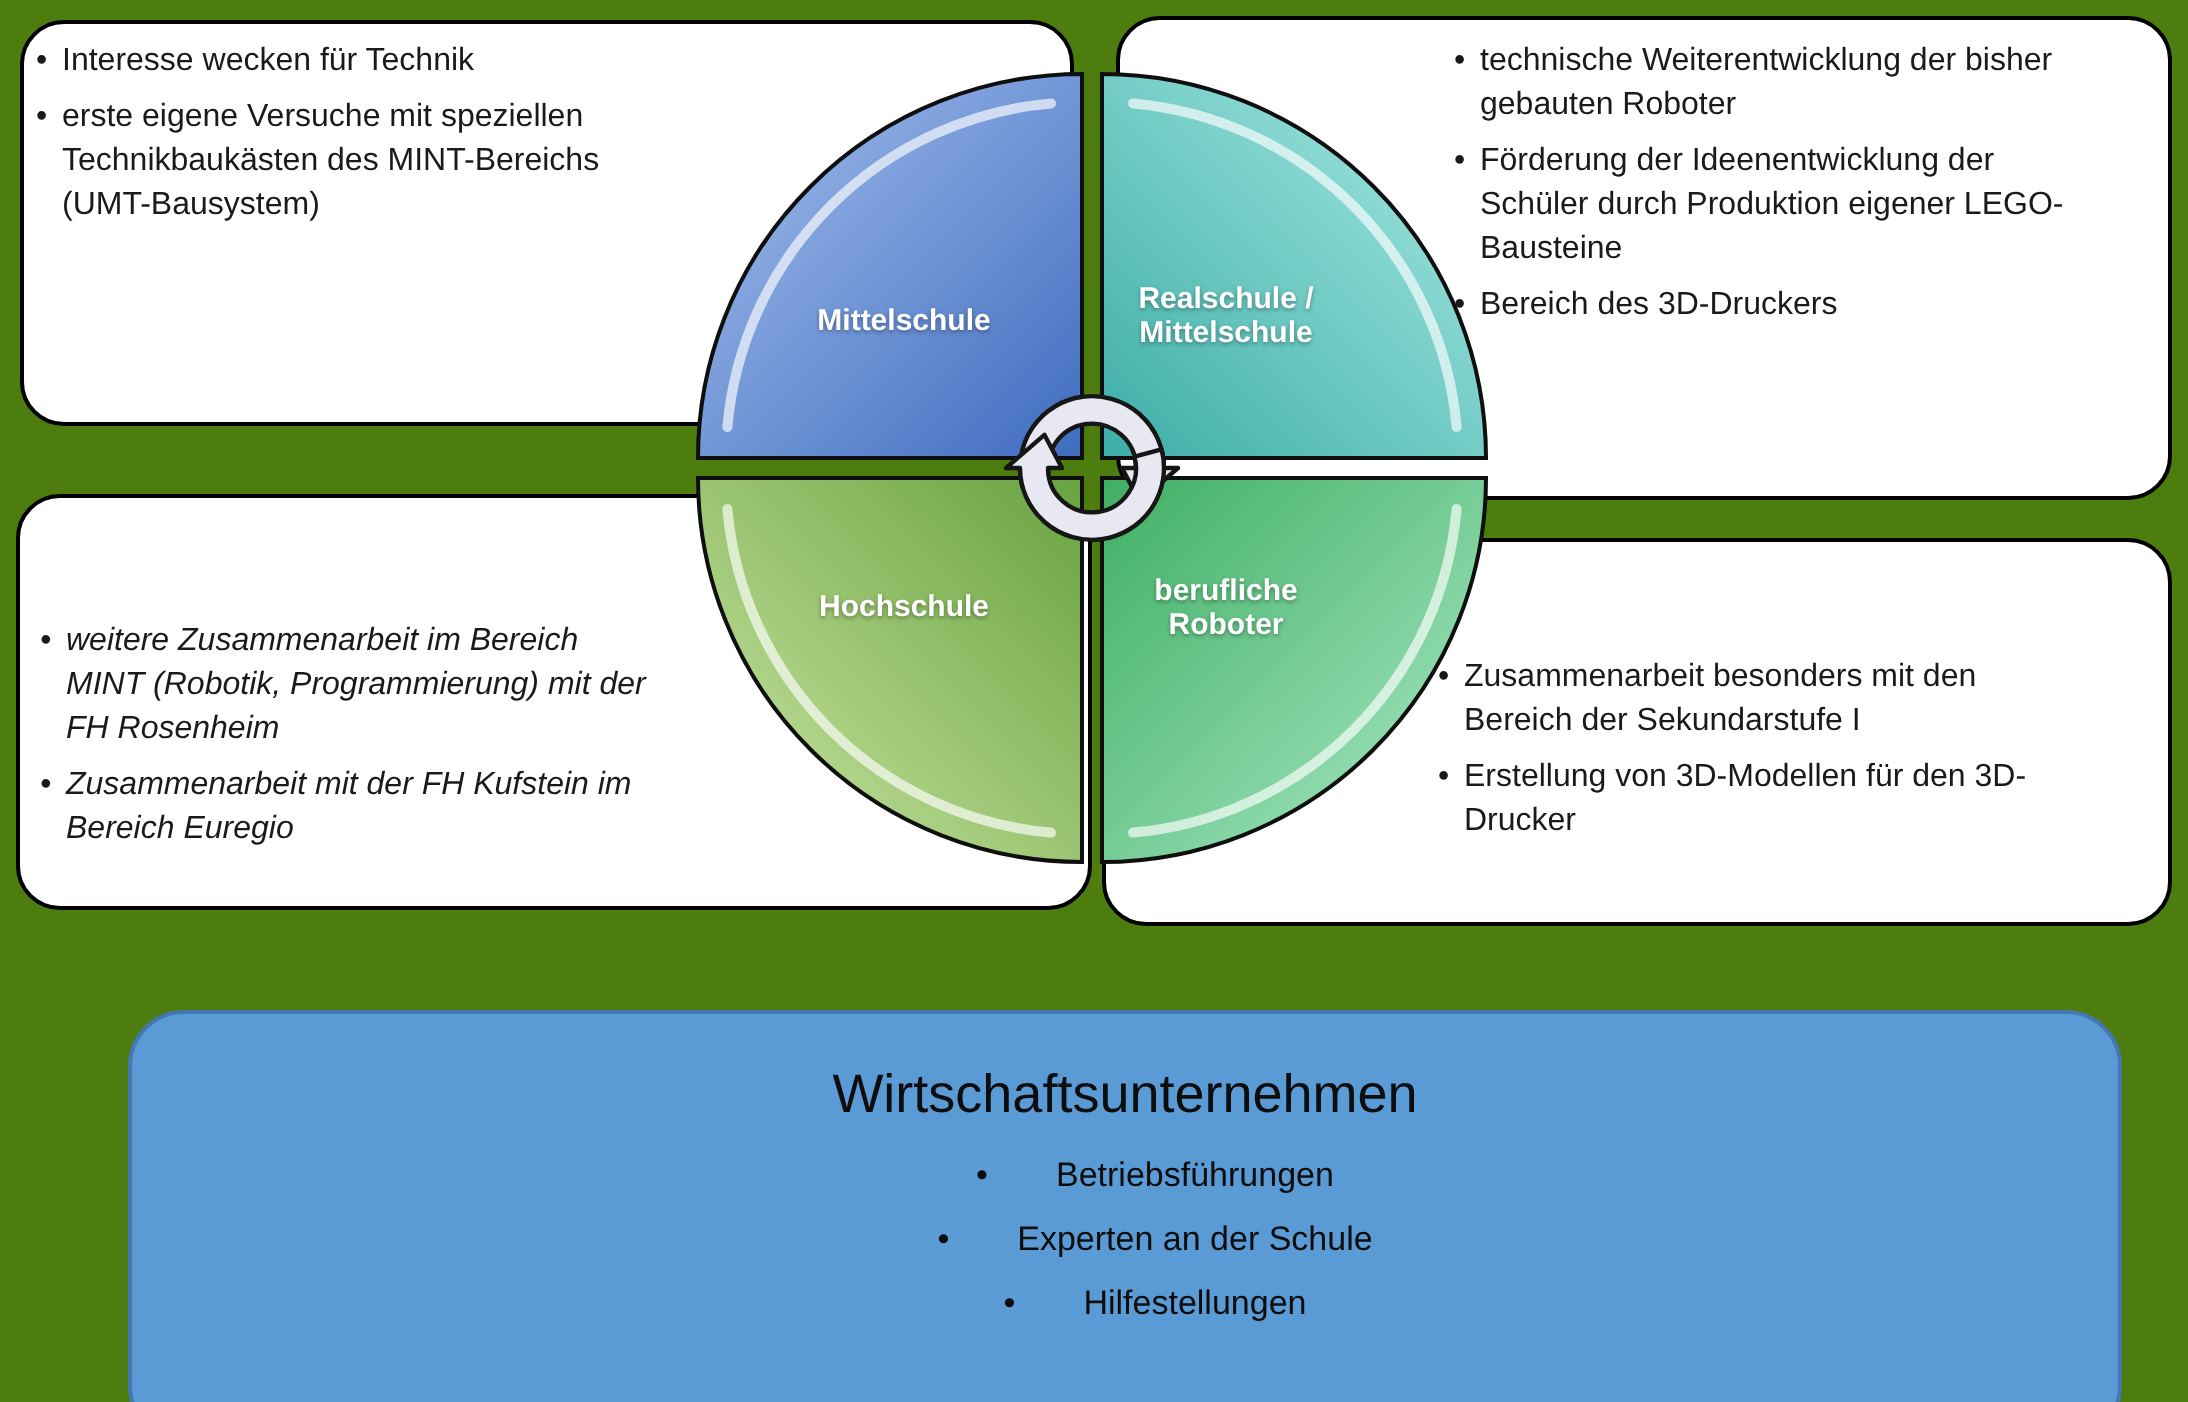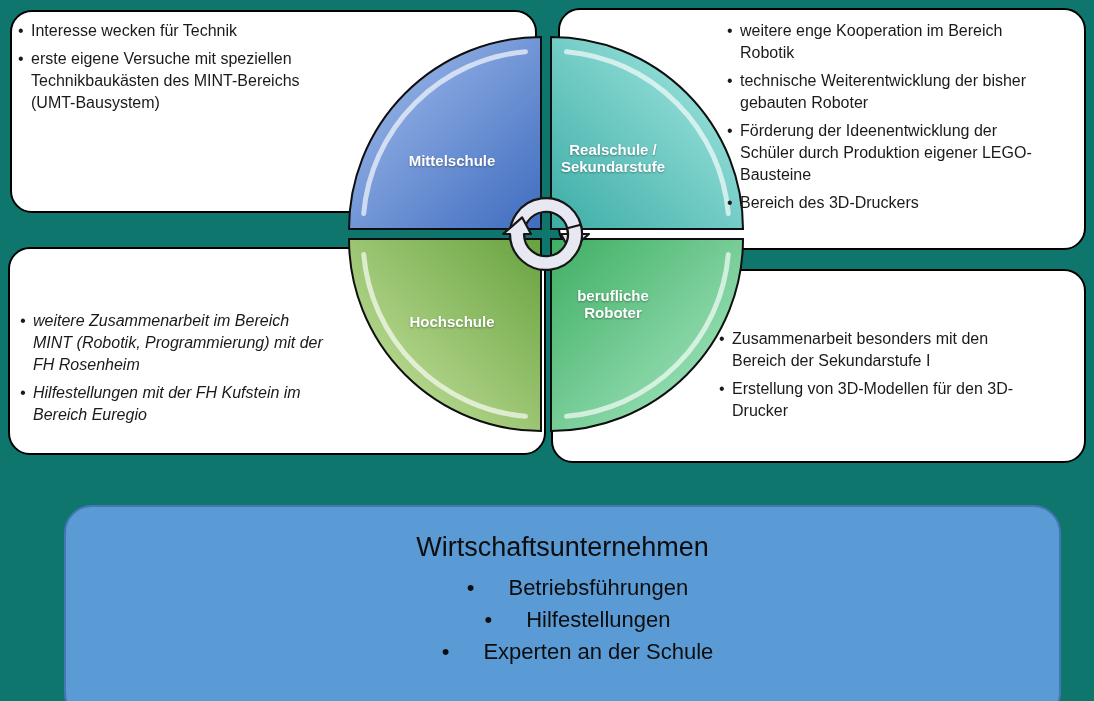--- a/index.html
+++ b/index.html
@@ -1,16 +1,16 @@
 <!DOCTYPE html>
 <html><head>
 <meta charset="utf-8">
 <style>
   html,body{margin:0;padding:0;background:#fff;}
-  #stage{position:relative;width:1094px;height:701px;background:#0f766e;overflow:hidden;
+  #stage{position:relative;width:1094px;height:701px;background:#4d7c0f;overflow:hidden;
          font-family:"Liberation Sans",sans-serif;color:#1a1a1a;}
 
   
   .callout{position:absolute;background:#fff;border:2px solid #000;border-radius:22px;box-sizing:border-box;z-index:1;}
   #box-tl{left:10px;top:10px;width:527px;height:203px;}
   #box-tr{left:558px;top:8px;width:528px;height:242px;}
   #box-bl{left:8px;top:247px;width:538px;height:208px;}
   #box-br{left:551px;top:269px;width:535px;height:194px;}
 
   
@@ -23,58 +23,57 @@
   .bi::before{content:"\2022";position:absolute;left:0;top:0;}
 
   
   #cycle{position:absolute;left:342px;top:30px;width:408px;height:408px;z-index:4;}
 
   
   .qlabel{position:absolute;z-index:6;color:#fff;font-weight:bold;font-size:15px;line-height:17px;
           text-align:center;text-shadow:0 1px 2px rgba(0,0,0,.35);}
   #lbl-grundschule{left:387px;top:152px;width:130px;}
   #lbl-realschule {left:549px;top:141px;width:128px;}
-  #lbl-hochschule {left:387px;top:313px;width:130px;}
+  #lbl-hochschule {left:387px;top:295px;width:130px;}
   #lbl-berufliche {left:558px;top:287px;width:110px;}
 
   
   #panel{position:absolute;left:64px;top:505px;width:997px;height:216px;box-sizing:border-box;
          background:#5b9bd5;border:2px solid #4577b5;border-radius:28px;z-index:2;
          padding-top:24px;text-align:center;}
   #panel-title{font-size:27px;line-height:32px;color:#0d0d0d;margin:0 0 15px 0;font-weight:400;}
   #panel-bullets{margin-left:30px;}
-  .pb{display:flex;justify-content:center;align-items:baseline;font-size:22px;line-height:19px;
+  .pb{display:flex;justify-content:center;align-items:baseline;font-size:17px;line-height:19px;
       margin-bottom:13px;color:#0d0d0d;}
   .pb::before{content:"\2022";margin-right:34px;}
 </style>
 </head>
 <body>
 
 <div id="stage">
 
   <div class="callout" id="box-tl"></div>
   <div class="callout" id="box-tr"></div>
   <div class="callout" id="box-bl"></div>
   <div class="callout" id="box-br"></div>
 
   <div class="textblock" id="txt-tl">
     <div class="bi"><span>Interesse wecken für Technik</span></div>
     <div class="bi"><span>erste eigene Versuche mit speziellen Technikbaukästen des MINT-Bereichs (UMT-Bausystem)</span></div>
   </div>
 
   <div class="textblock" id="txt-tr">
-    <div class="bi"><span>weitere enge Kooperation im Bereich Robotik</span></div>
     <div class="bi"><span>technische Weiterentwicklung der bisher gebauten Roboter</span></div>
     <div class="bi"><span>Förderung der Ideenentwicklung der Schüler durch Produktion eigener LEGO-Bausteine</span></div>
     <div class="bi"><span>Bereich des 3D-Druckers</span></div>
   </div>
 
   <div class="textblock" id="txt-bl">
     <div class="bi"><span>weitere Zusammenarbeit im Bereich MINT (Robotik, Programmierung) mit der FH Rosenheim</span></div>
-    <div class="bi"><span>Hilfestellungen mit der FH Kufstein im Bereich Euregio</span></div>
+    <div class="bi"><span>Zusammenarbeit mit der FH Kufstein im Bereich Euregio</span></div>
   </div>
 
   <div class="textblock" id="txt-br">
     <div class="bi"><span>Zusammenarbeit besonders mit den Bereich der Sekundarstufe I</span></div>
     <div class="bi"><span>Erstellung von 3D-Modellen für den 3D-Drucker</span></div>
   </div>
 
   <svg id="cycle" viewBox="0 0 408 408">
     <defs>
       <linearGradient id="gq0" x1="60" y1="60" x2="204" y2="204" gradientUnits="userSpaceOnUse">
@@ -113,32 +112,32 @@
     <g transform="translate(5,5)">
       <path d="M204 204 L204 396 A192 192 0 0 0 396 204 Z" fill="url(#gq3)" stroke="#0f0f0f" stroke-width="2"></path>
       <path d="M219.5 381.3 A178 178 0 0 0 381.3 219.5" fill="none" stroke="rgba(255,255,255,.65)" stroke-width="5" stroke-linecap="round"></path>
     </g>
 
     <path d="M169.2 213.3 A36 36 0 1 1 240 204 L247 204 L227.8 220.6 L219 204 L226 204 A22 22 0 1 0 182.8 209.7 Z" fill="#e8e8f2" stroke="#161616" stroke-width="2.2" stroke-linejoin="round"></path>
     <path d="M169.2 213.3 A36 36 0 1 1 240 204 L247 204 L227.8 220.6 L219 204 L226 204 A22 22 0 1 0 182.8 209.7 Z" transform="rotate(180 204 204)" fill="#e8e8f2" stroke="#161616" stroke-width="2.2" stroke-linejoin="round"></path>
   </svg>
 
   <div class="qlabel" id="lbl-grundschule">Mittelschule</div>
-  <div class="qlabel" id="lbl-realschule">Realschule / Sekundarstufe</div>
+  <div class="qlabel" id="lbl-realschule">Realschule / Mittelschule</div>
   <div class="qlabel" id="lbl-hochschule">Hochschule</div>
   <div class="qlabel" id="lbl-berufliche">berufliche Roboter</div>
 
   <div id="panel">
     <div id="panel-title">Wirtschaftsunternehmen</div>
     <div id="panel-bullets">
       <div class="pb">
           <span>Betriebsführungen</span>
         </div>
       <div class="pb">
-          <span>Hilfestellungen</span>
+          <span>Experten an der Schule</span>
         </div>
       <div class="pb">
-          <span>Experten an der Schule</span>
+          <span>Hilfestellungen</span>
         </div>
     </div>
   </div>
 
 </div>
 
 </body></html>

